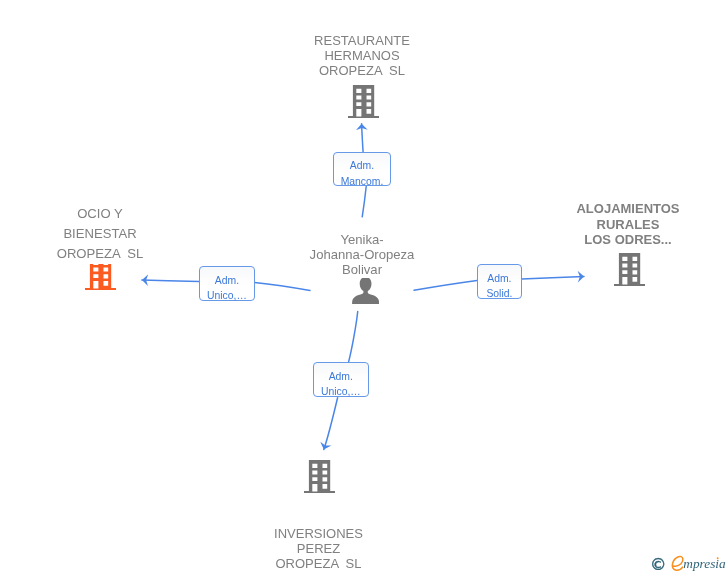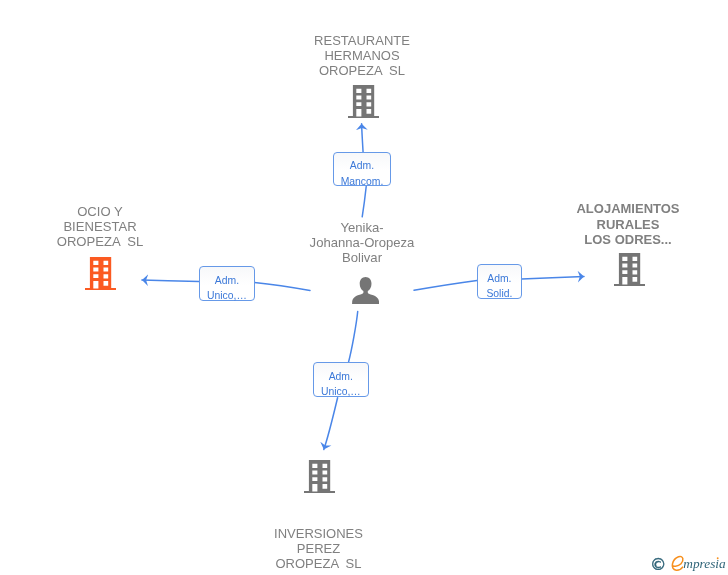--- a/index.html
+++ b/index.html
@@ -2,22 +2,22 @@
 <html><head>
 <meta charset="utf-8">
 <title>Empresia relationship graph</title>
 <style>
   html,body{margin:0;padding:0;}
   body{width:728px;height:575px;background:#ffffff;position:relative;overflow:hidden;
        font-family:"Liberation Sans",sans-serif;-webkit-font-smoothing:antialiased;}
   #stage{position:absolute;left:0;top:0;width:728px;height:575px;}
   .node-label{position:absolute;color:#808080;text-align:center;white-space:pre-wrap;background:#ffffff;
               font-size:13px;line-height:15.2px;letter-spacing:0px;}
-  .node-label.focal{font-size:13.1px;line-height:15px;}
-  .node-label.person{font-size:13.1px;line-height:15.3px;}
+  .node-label.focal{font-size:13.1px;line-height:20px;}
+  .node-label.person{font-size:13.1px;line-height:15.3px;margin-top:12px;}
   .rel-box{position:absolute;border:1.35px solid #6699e8;border-radius:4px;
            background:linear-gradient(180deg,#f7f8fa 0%,#ffffff 55%,#ffffff 100%);
            color:#3b78d8;font-size:10.4px;line-height:15.4px;text-align:center;padding-top:9px;
            white-space:pre-wrap;display:flex;align-items:center;justify-content:center;
            box-sizing:border-box;}
   .icon{position:absolute;}
   .wm{position:absolute;}
 </style>
 </head>
 <body>

